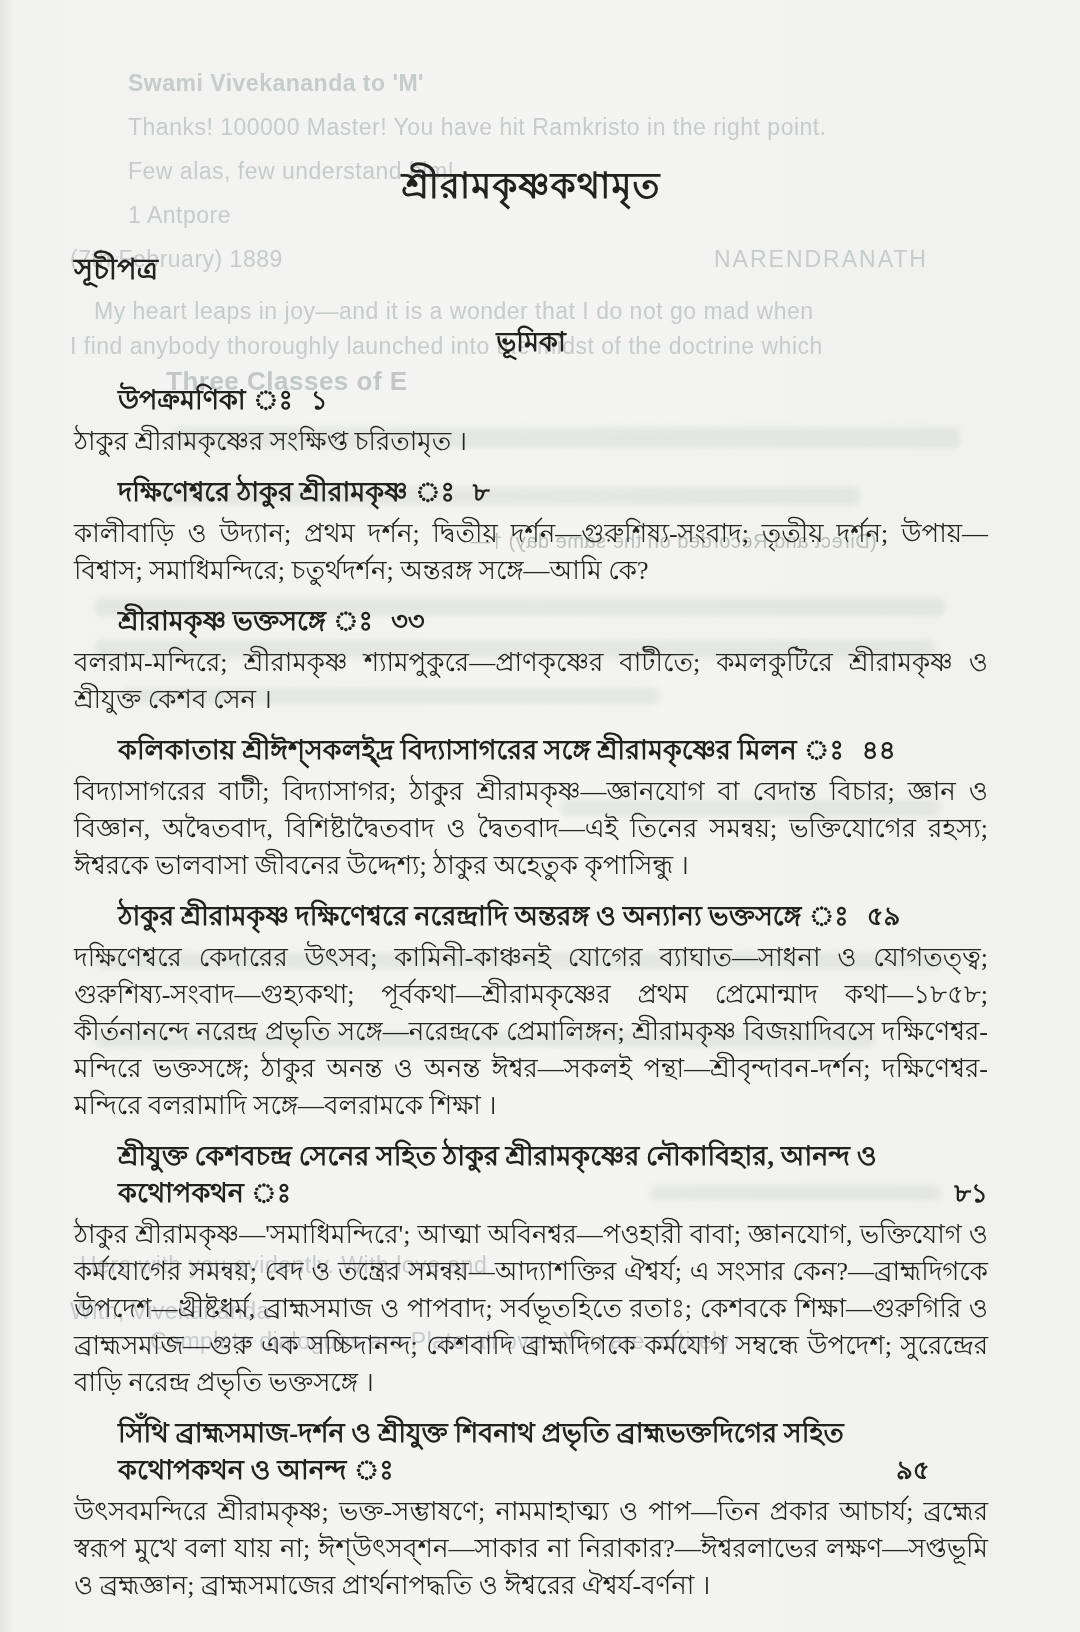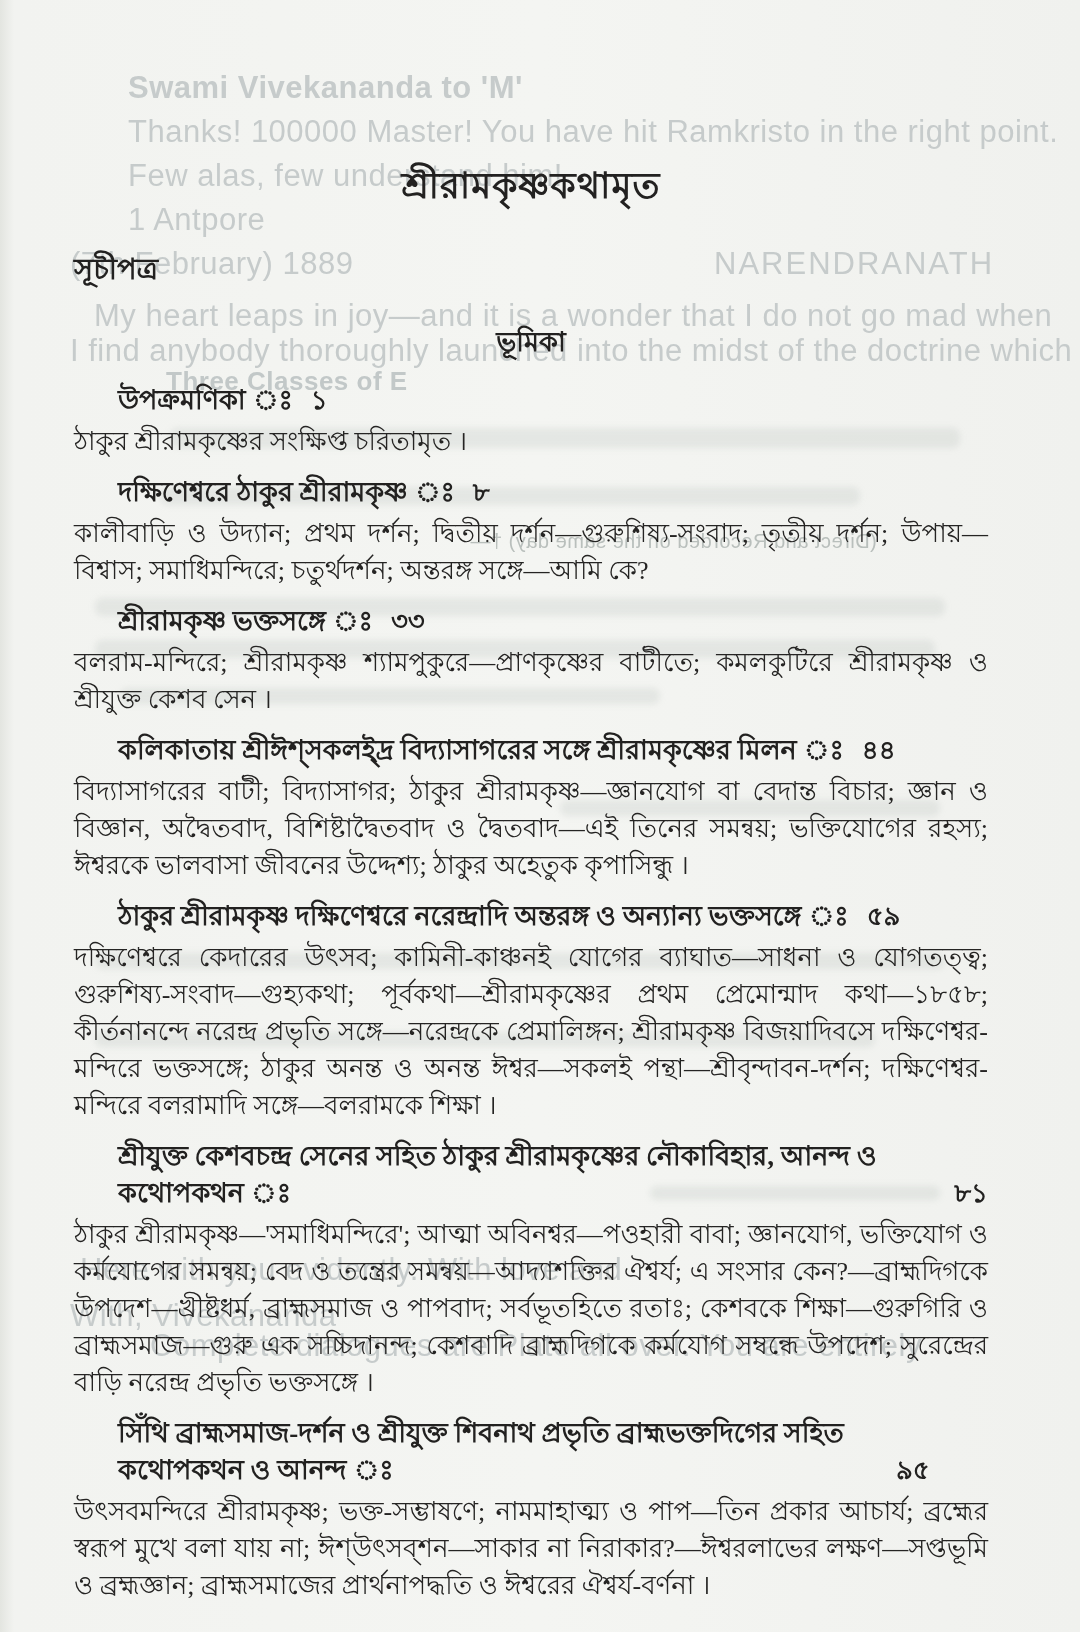--- a/index.html
+++ b/index.html
@@ -11,21 +11,21 @@
   .page{
     position:relative;width:1080px;height:1632px;
     background:linear-gradient(90deg,#e3e5e0 0px,#f2f3f0 14px,#f4f5f2 50%,#f0f1ee 100%);
     overflow:hidden;
   }
   
   .ghost{
     position:absolute;z-index:1;white-space:nowrap;
     color:#c6cbcb;filter:blur(0.6px);
     font-family:"Liberation Sans", sans-serif;
-    font-size:31px;letter-spacing:0.5px;
+    font-size:23px;letter-spacing:0.5px;
   }
   .ghost.mirror{transform:scaleX(-1);color:#b9bfbc;}
   .g1{left:128px;top:70px;font-weight:bold;}
   .g2{left:128px;top:114px;}
   .g3{left:128px;top:158px;}
   .g4{left:128px;top:202px;}
   .g5{left:70px;top:246px;}
   .g6{left:714px;top:246px;letter-spacing:2px;}
   .g7{left:94px;top:298px;}
   .g8{left:70px;top:333px;}

